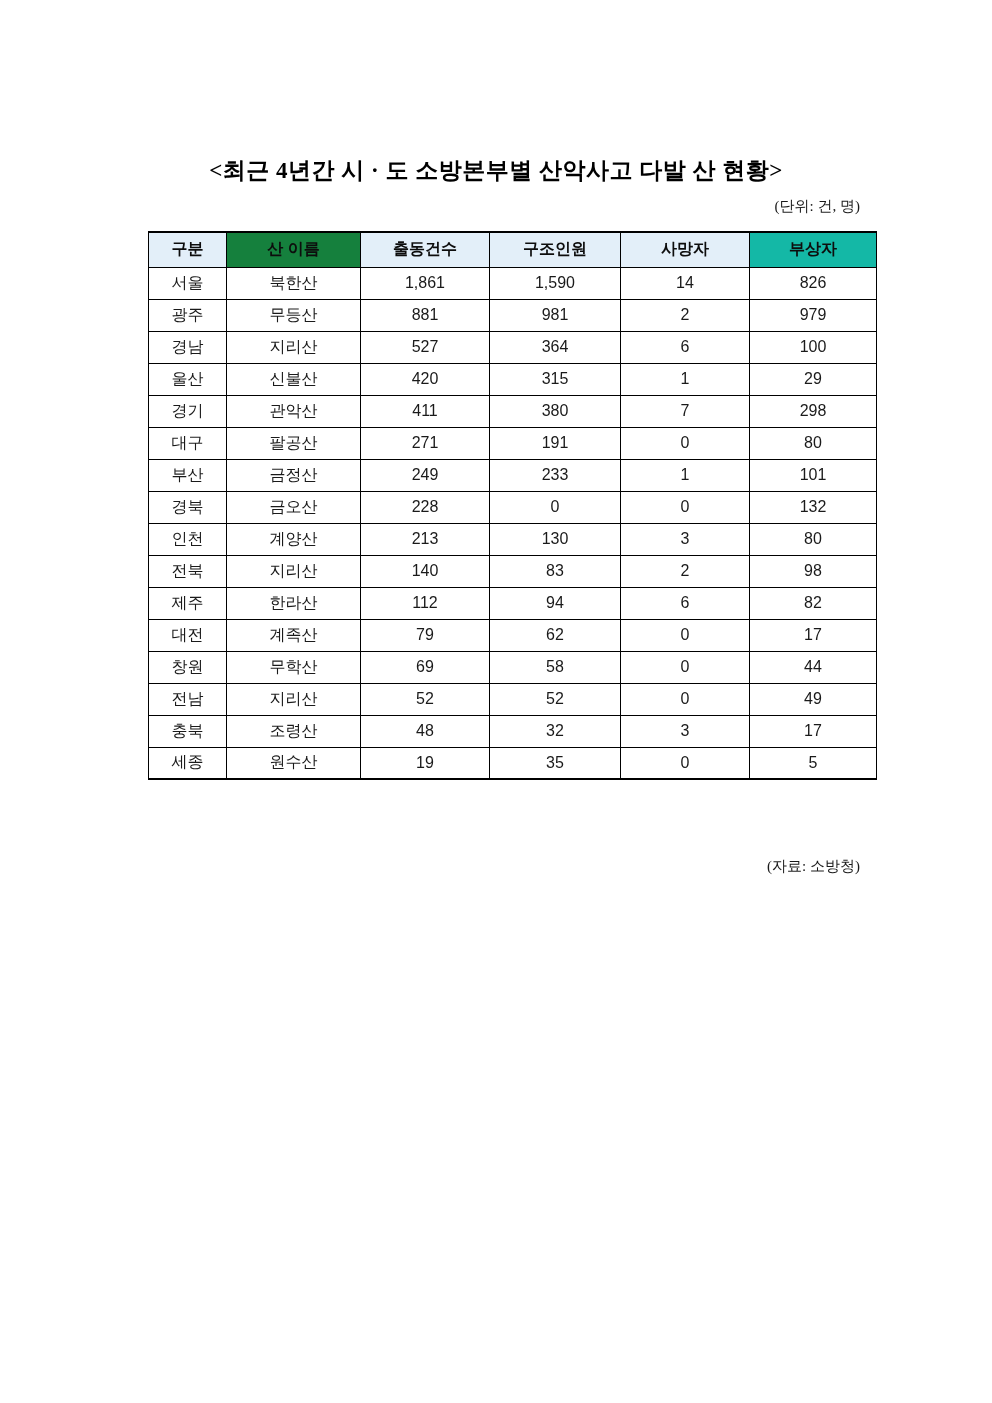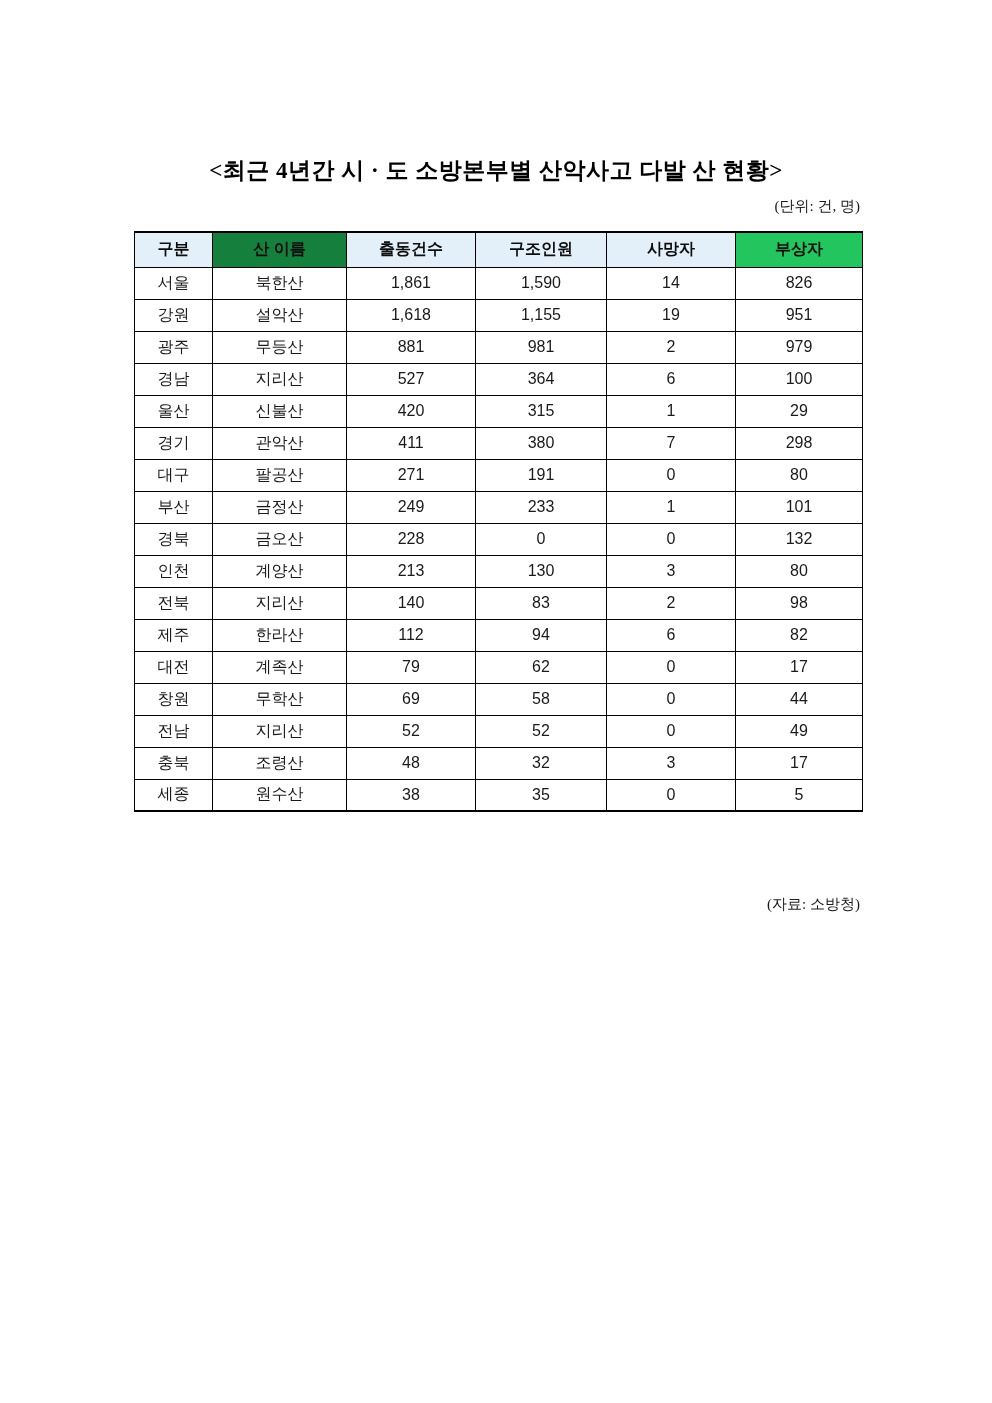--- a/index.html
+++ b/index.html
@@ -31,21 +31,21 @@
     left: 134px;
     width: 726px;
     text-align: right;
     font-family: "Liberation Serif", serif;
     font-size: 15px;
     color: #1a1a1a;
   }
   table.stats-table {
     position: absolute;
     top: 231px;
-    left: 134px;
+    left: 148px;
     width: 728px;
     border-collapse: collapse;
     table-layout: fixed;
     border-top: 2px solid #000;
     border-bottom: 2px solid #000;
     border-left: 1px solid #000;
     border-right: 1px solid #000;
   }
   table.stats-table th {
     height: 35px;
@@ -67,21 +67,20 @@
   }
   .source-note {
     position: absolute;
     top: 857px;
     left: 134px;
     width: 726px;
     text-align: right;
     font-family: "Liberation Serif", serif;
     font-size: 15px;
     color: #1a1a1a;
-    margin-top: 38px;
   }
   .page-number {
     position: absolute;
     top: 1279px;
     left: 0;
     width: 992px;
     text-align: center;
     font-family: "Liberation Serif", serif;
     font-size: 15px;
     color: #111111;
@@ -106,41 +105,33 @@
         <col style="width: 129px;">
         <col style="width: 127px;">
       </colgroup>
     <thead>
       <tr id="thead-row">
           <th style="background: rgb(227, 239, 249);">구분</th>
           <th style="background: #15803d;">산 이름</th>
           <th style="background: rgb(227, 239, 249);">출동건수</th>
           <th style="background: rgb(227, 239, 249);">구조인원</th>
           <th style="background: rgb(227, 239, 249);">사망자</th>
-          <th style="background: #22c55e;">부상자</th>
+          <th style="background: #14b8a6;">부상자</th>
         </tr>
     </thead>
     <tbody id="tbody">
         <tr>
           <td>서울</td>
           <td>북한산</td>
           <td>1,861</td>
           <td>1,590</td>
           <td>14</td>
           <td>826</td>
         </tr>
         <tr>
-          <td>강원</td>
-          <td>설악산</td>
-          <td>1,618</td>
-          <td>1,155</td>
-          <td>19</td>
-          <td>951</td>
-        </tr>
-        <tr>
           <td>광주</td>
           <td>무등산</td>
           <td>881</td>
           <td>981</td>
           <td>2</td>
           <td>979</td>
         </tr>
         <tr>
           <td>경남</td>
           <td>지리산</td>
@@ -241,21 +232,21 @@
           <td>충북</td>
           <td>조령산</td>
           <td>48</td>
           <td>32</td>
           <td>3</td>
           <td>17</td>
         </tr>
         <tr>
           <td>세종</td>
           <td>원수산</td>
-          <td>38</td>
+          <td>19</td>
           <td>35</td>
           <td>0</td>
           <td>5</td>
         </tr>
       </tbody>
   </table>
 
   <div class="source-note">(자료: 소방청)</div>
 
   <div class="page-number">- 4 -</div>

